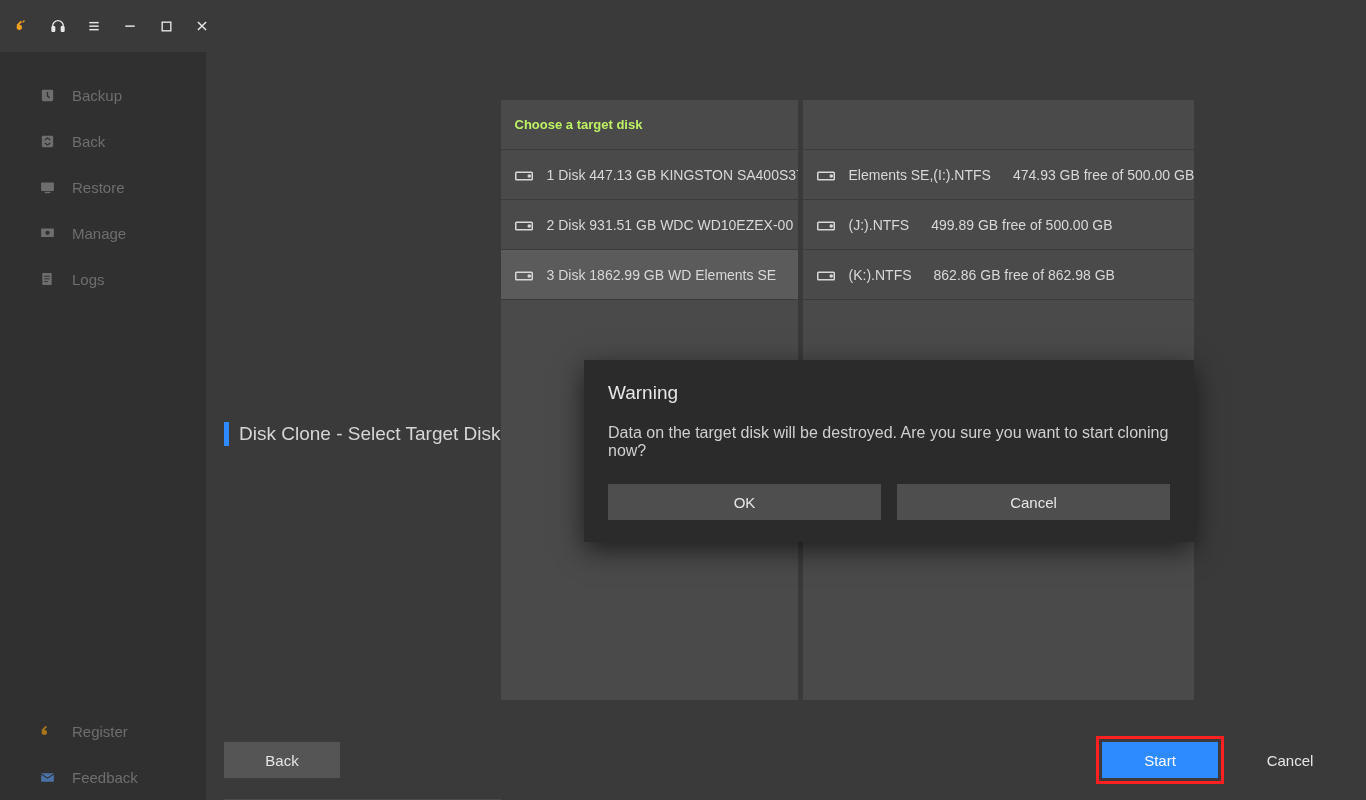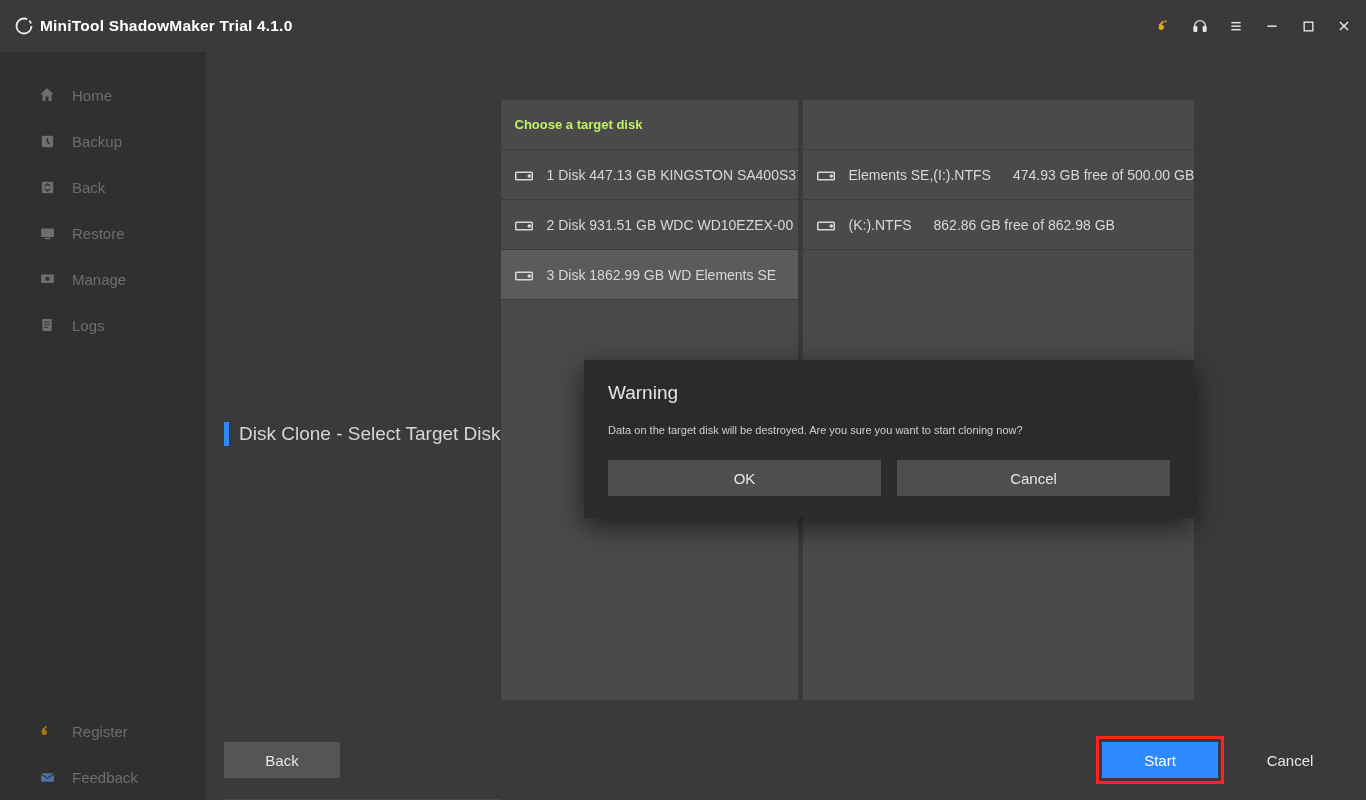--- a/index.html
+++ b/index.html
@@ -37,37 +37,28 @@
 .row .rinfo { margin-left: 8px; }
 
 .footer { position: absolute; left: 18px; right: 18px; bottom: 16px; display: flex; align-items: center; justify-content: space-between; }
 .btn { height: 36px; min-width: 116px; background: #555; color: #e6e6e6; border: none; font-size: 15px; display: flex; align-items: center; justify-content: center; cursor: pointer; }
 .btn.primary { background: #2e8bff; color: #fff; }
 .footer-right { display: flex; gap: 8px; align-items: center; }
 .start-wrap { border: 3px solid #ff2020; padding: 3px; }
 
 .modal { position: absolute; left: 378px; top: 308px; width: 610px; background: #2b2b2b; box-shadow: 0 8px 26px rgba(0,0,0,.6); padding: 22px 24px 22px 24px; }
 .modal-title { font-size: 19px; color: #e6e6e6; margin-bottom: 20px; }
-.modal-msg { font-size: 11px; color: #cfcfcf; margin-bottom: 24px; }
+.modal-msg { font-size: 16px; color: #cfcfcf; margin-bottom: 24px; }
 .modal-btns { display: flex; gap: 16px; }
 .modal-btns .btn { flex: 1; background: #4e4e4e; height: 36px; }
 </style>
 </head>
 <body>
 
 <div class="titlebar">
-  <div class="titlebar-left">
-    <span class="app-logo">
-      <svg viewBox="0 0 24 24" width="20" height="20" fill="none" stroke="#e8e8e8" stroke-width="2.2">
-          <path d="M12 3a9 9 0 1 0 9 9"></path>
-          <path d="M12 3a9 9 0 0 1 9 9" stroke-dasharray="4 3"></path>
-        </svg>
-    </span>
-    <span class="titlebar-title">MiniTool ShadowMaker Trial 4.1.0</span>
-  </div>
   <div class="titlebar-right">
     <span class="tb-icon" style="color:#f0a020">
       <svg viewBox="0 0 24 24" width="16" height="16" fill="currentColor">
           <circle cx="8" cy="14" r="4"></circle>
           <rect x="10" y="4" width="3" height="9" transform="rotate(45 10 4)"></rect>
           <rect x="15" y="3" width="2" height="4" transform="rotate(45 15 3)"></rect>
         </svg>
     </span>
     <span class="tb-icon">
       <svg viewBox="0 0 24 24" width="16" height="16" fill="none" stroke="#e8e8e8" stroke-width="2">
@@ -96,28 +87,20 @@
     <span class="tb-icon">
       <svg viewBox="0 0 24 24" width="14" height="14" stroke="#e8e8e8" stroke-width="2.5">
           <path d="M5 5l14 14M19 5L5 19"></path>
         </svg>
     </span>
   </div>
 </div>
 
 <div class="main">
   <div class="sidebar">
-    <div class="side-item">
-      <span class="si-icon">
-          <svg viewBox="0 0 24 24" width="18" height="18" fill="#6e6e6e">
-            <path d="M12 3l9 8h-3v9h-4v-6h-4v6H6v-9H3z"></path>
-          </svg>
-        </span>
-      <span>Home</span>
-    </div>
     <div class="side-item">
       <span class="si-icon">
           <svg viewBox="0 0 24 24" width="17" height="17" fill="#6e6e6e">
             <rect x="4" y="4" width="16" height="16" rx="2"></rect>
             <path d="M12 7v6l3 2" stroke="#303030" stroke-width="2" fill="none"></path>
           </svg>
         </span>
       <span>Backup</span>
     </div>
     <div class="side-item">
@@ -221,20 +204,28 @@
                 <circle cx="19" cy="8" r="1.4" fill="#d8d8d8"></circle>
               </svg></span>
           <span>Elements SE,(I:).NTFS</span>
           <span class="rinfo">474.93 GB free of 500.00 GB</span>
         </div>
         <div class="row">
           <span class="drive-icon"><svg viewBox="0 0 24 16" width="18" height="12" fill="none" stroke="#d8d8d8" stroke-width="2">
                 <rect x="1" y="3" width="22" height="10" rx="1"></rect>
                 <circle cx="19" cy="8" r="1.4" fill="#d8d8d8"></circle>
               </svg></span>
+          <span>(J:).NTFS</span>
+          <span class="rinfo">499.89 GB free of 500.00 GB</span>
+        </div>
+        <div class="row">
+          <span class="drive-icon"><svg viewBox="0 0 24 16" width="18" height="12" fill="none" stroke="#d8d8d8" stroke-width="2">
+                <rect x="1" y="3" width="22" height="10" rx="1"></rect>
+                <circle cx="19" cy="8" r="1.4" fill="#d8d8d8"></circle>
+              </svg></span>
           <span>(K:).NTFS</span>
           <span class="rinfo">862.86 GB free of 862.98 GB</span>
         </div>
       </div>
     </div>
 
     <div class="footer">
       <button class="btn">Back</button>
       <div class="footer-right">
         <div class="start-wrap">

